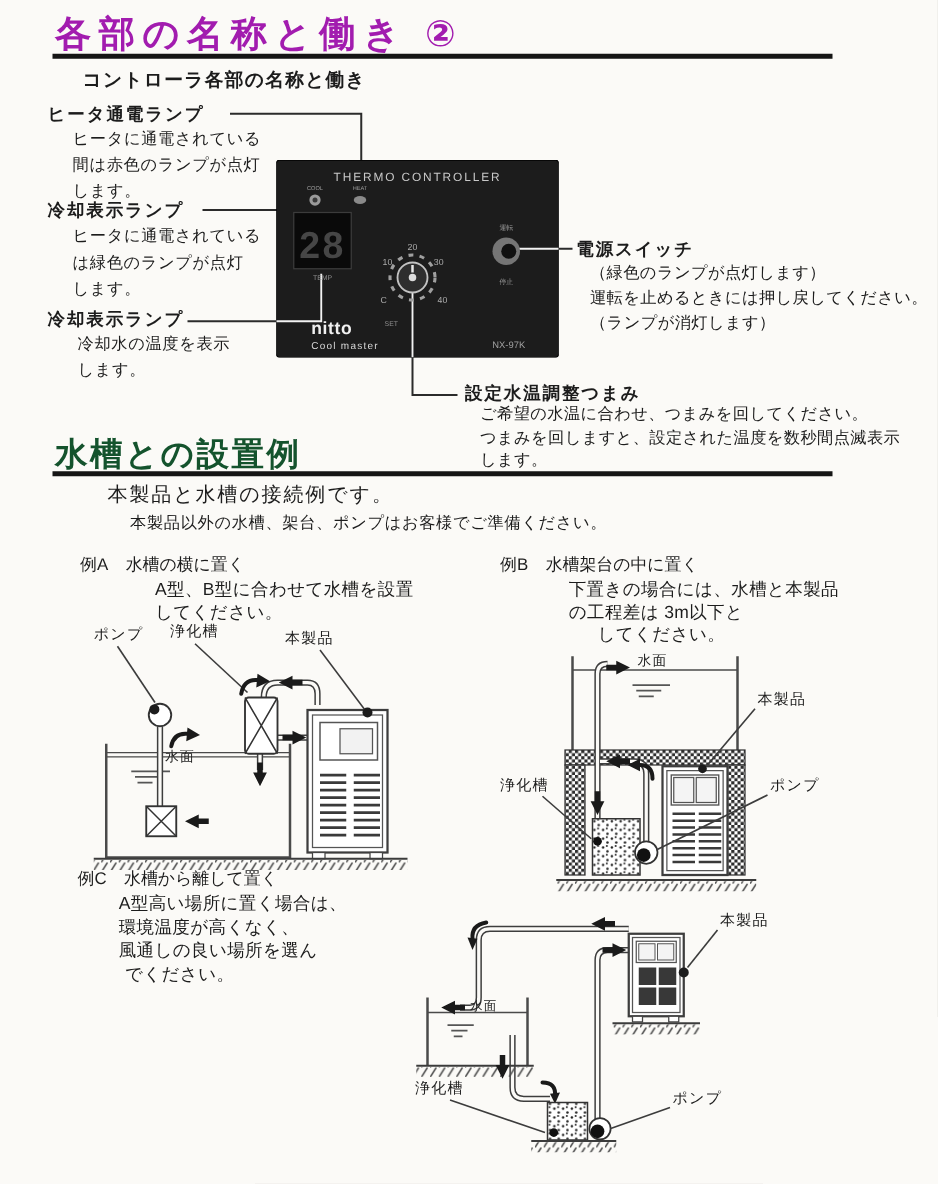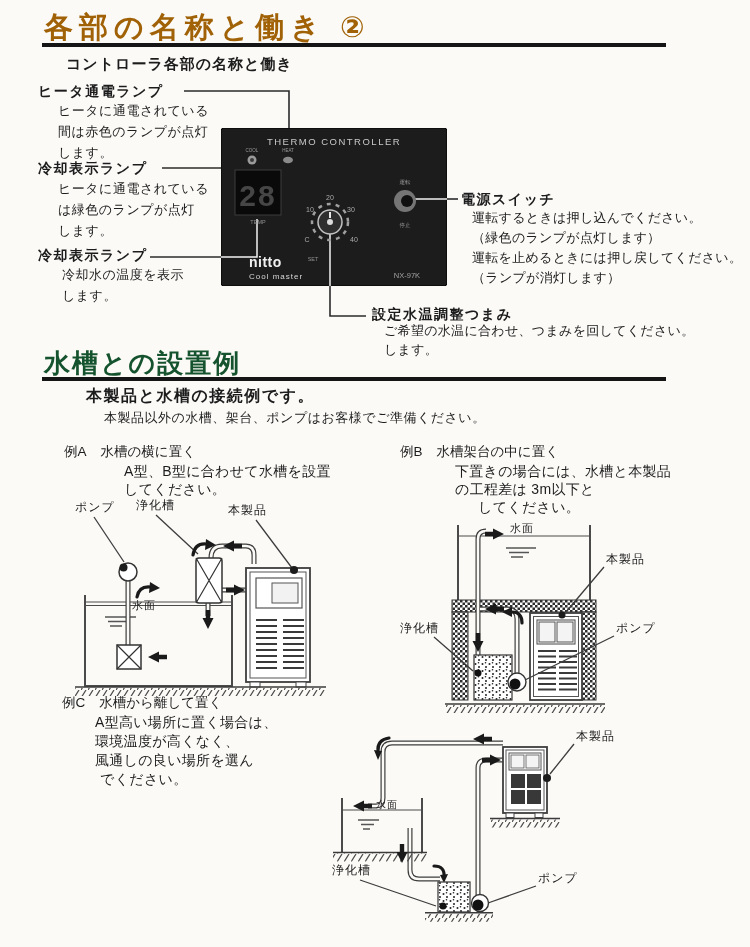--- a/index.html
+++ b/index.html
@@ -1,28 +1,28 @@
 <!DOCTYPE html>
 <html><head>
 <meta charset="utf-8">
 <style>
   *{margin:0;padding:0;box-sizing:border-box}
   html,body{background:#e9e8e4}
   body{font-family:"Liberation Sans","DejaVu Sans",sans-serif;color:#1c1c1c}
   .page{position:relative;width:750px;height:947px;background:#fbfaf7;margin:0 auto;overflow:hidden}
   .abs{position:absolute}
-  .h1{font-size:29px;font-weight:600;letter-spacing:6px;white-space:nowrap;color:#a16207}
+  .h1{font-size:29px;font-weight:600;letter-spacing:6px;white-space:nowrap;color:#a21caf}
   .h2{font-size:26px;font-weight:600;letter-spacing:2px;white-space:nowrap;color:#14532d}
   .rule{background:#151515;height:3.5px}
   .sub{font-size:15px;font-weight:700;letter-spacing:1px;white-space:nowrap}
   .lbl{font-size:14px;font-weight:700;letter-spacing:1.5px;white-space:nowrap}
   .desc div{font-size:13px;line-height:21px;letter-spacing:.5px;white-space:nowrap}
   .desc2 div{font-size:13px;line-height:20px;letter-spacing:.3px;white-space:nowrap}
   .desc3 div{font-size:13px;line-height:18.5px;letter-spacing:.3px;white-space:nowrap}
-  .lead{font-size:16px;font-weight:700;letter-spacing:1.5px;white-space:nowrap}
+  .lead{font-size:16px;font-weight:400;letter-spacing:1.5px;white-space:nowrap}
   .note{font-size:13px;letter-spacing:.5px;white-space:nowrap}
   .extag{font-size:13.5px;font-weight:400;white-space:nowrap}
   .extag .gap{display:inline-block;width:14px}
   .exline{font-size:14px;white-space:nowrap;letter-spacing:.3px}
   svg{display:block}
   svg text{font-family:"Liberation Sans","DejaVu Sans",sans-serif}
 </style>
 </head>
 <body>
 
@@ -57,29 +57,29 @@
   </div>
 
   <div class="abs lbl" style="left:38px;top:247px">冷却表示ランプ</div>
   <div class="abs desc" style="left:62px;top:264px">
     <div>冷却水の温度を表示</div>
     <div>します。</div>
   </div>
 
   <div class="abs lbl" style="left:461px;top:191px">電源スイッチ</div>
   <div class="abs desc2" style="left:472px;top:208px">
-    <div>運転するときは押し込んでください。</div>
     <div>（緑色のランプが点灯します）</div>
     <div>運転を止めるときには押し戻してください。</div>
     <div>（ランプが消灯します）</div>
   </div>
 
   <div class="abs lbl" style="left:372px;top:306px">設定水温調整つまみ</div>
   <div class="abs desc3" style="left:384px;top:322px">
     <div>ご希望の水温に合わせ、つまみを回してください。</div>
+    <div>つまみを回しますと、設定された温度を数秒間点滅表示</div>
     <div>します。</div>
   </div>
 
   <svg class="abs" style="left:221px;top:128px" width="226" height="158" viewBox="0 0 226 158">
     <rect x="0" y="0" width="226" height="158" rx="3" fill="#1c1c1c" stroke="#000"></rect>
 
     <g stroke="#f2f2f2" stroke-width="1.5" fill="none">
       <path d="M0,129 H36 V91"></path>
       <path d="M109,102 V158"></path>
       <path d="M194,71 H226"></path>

